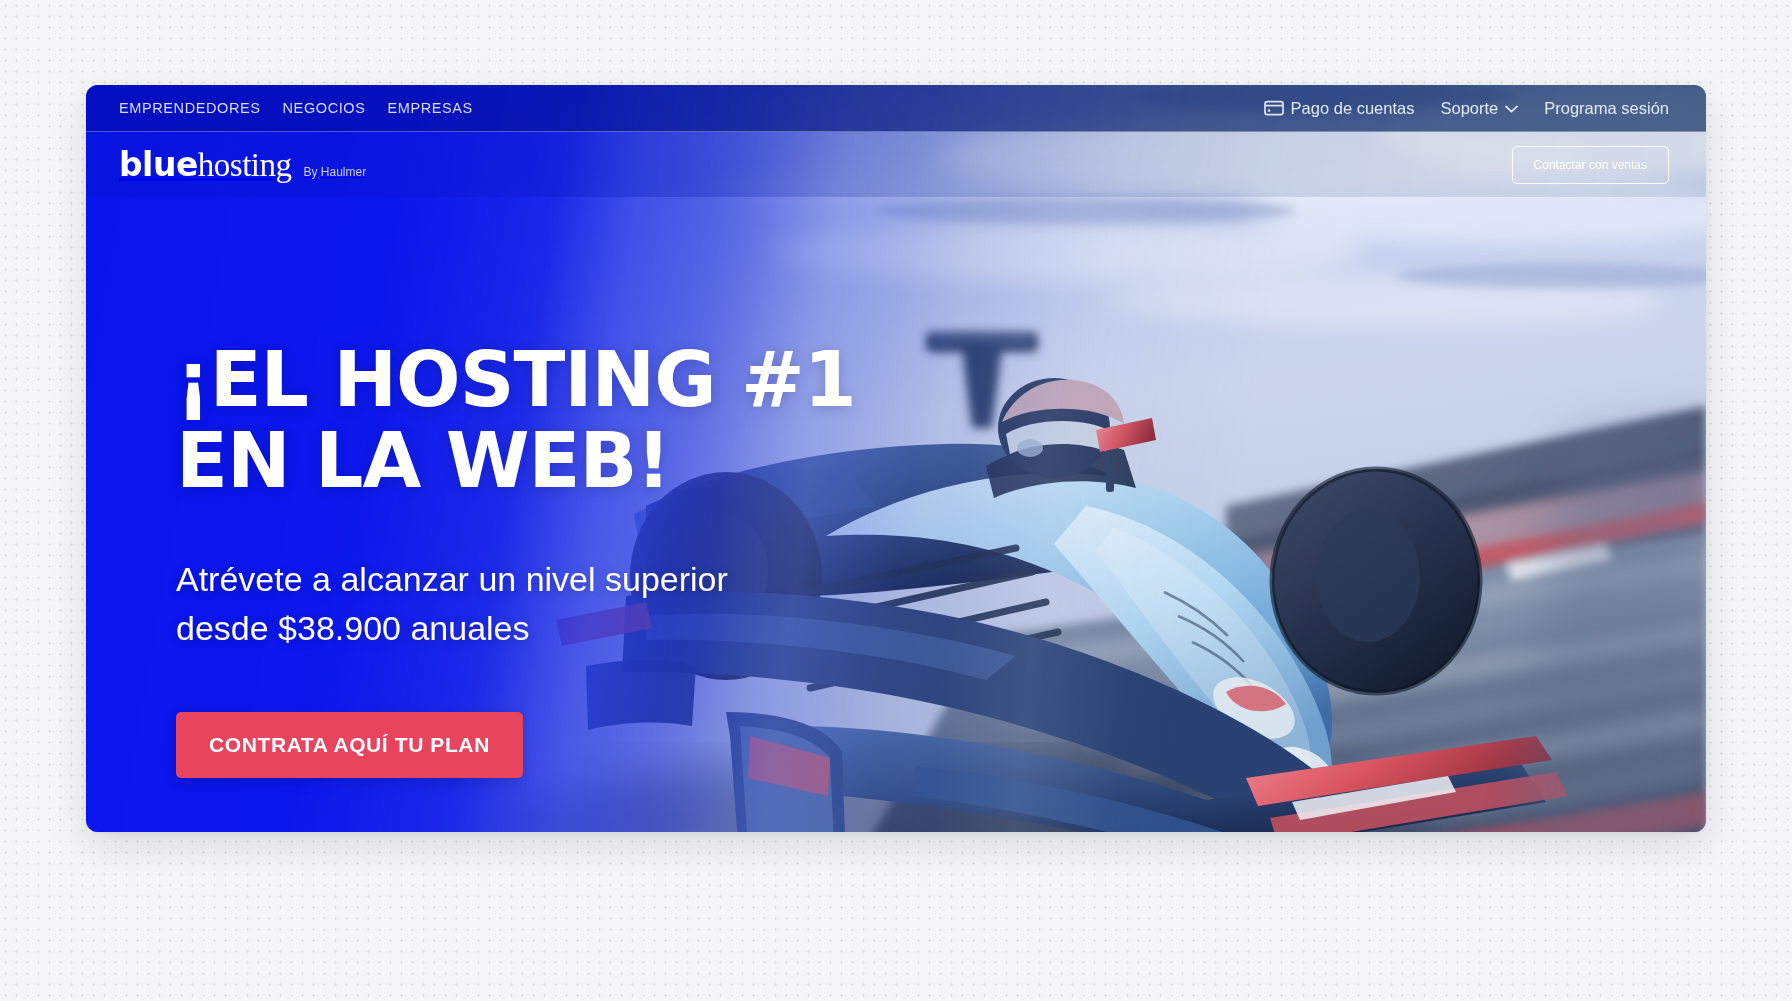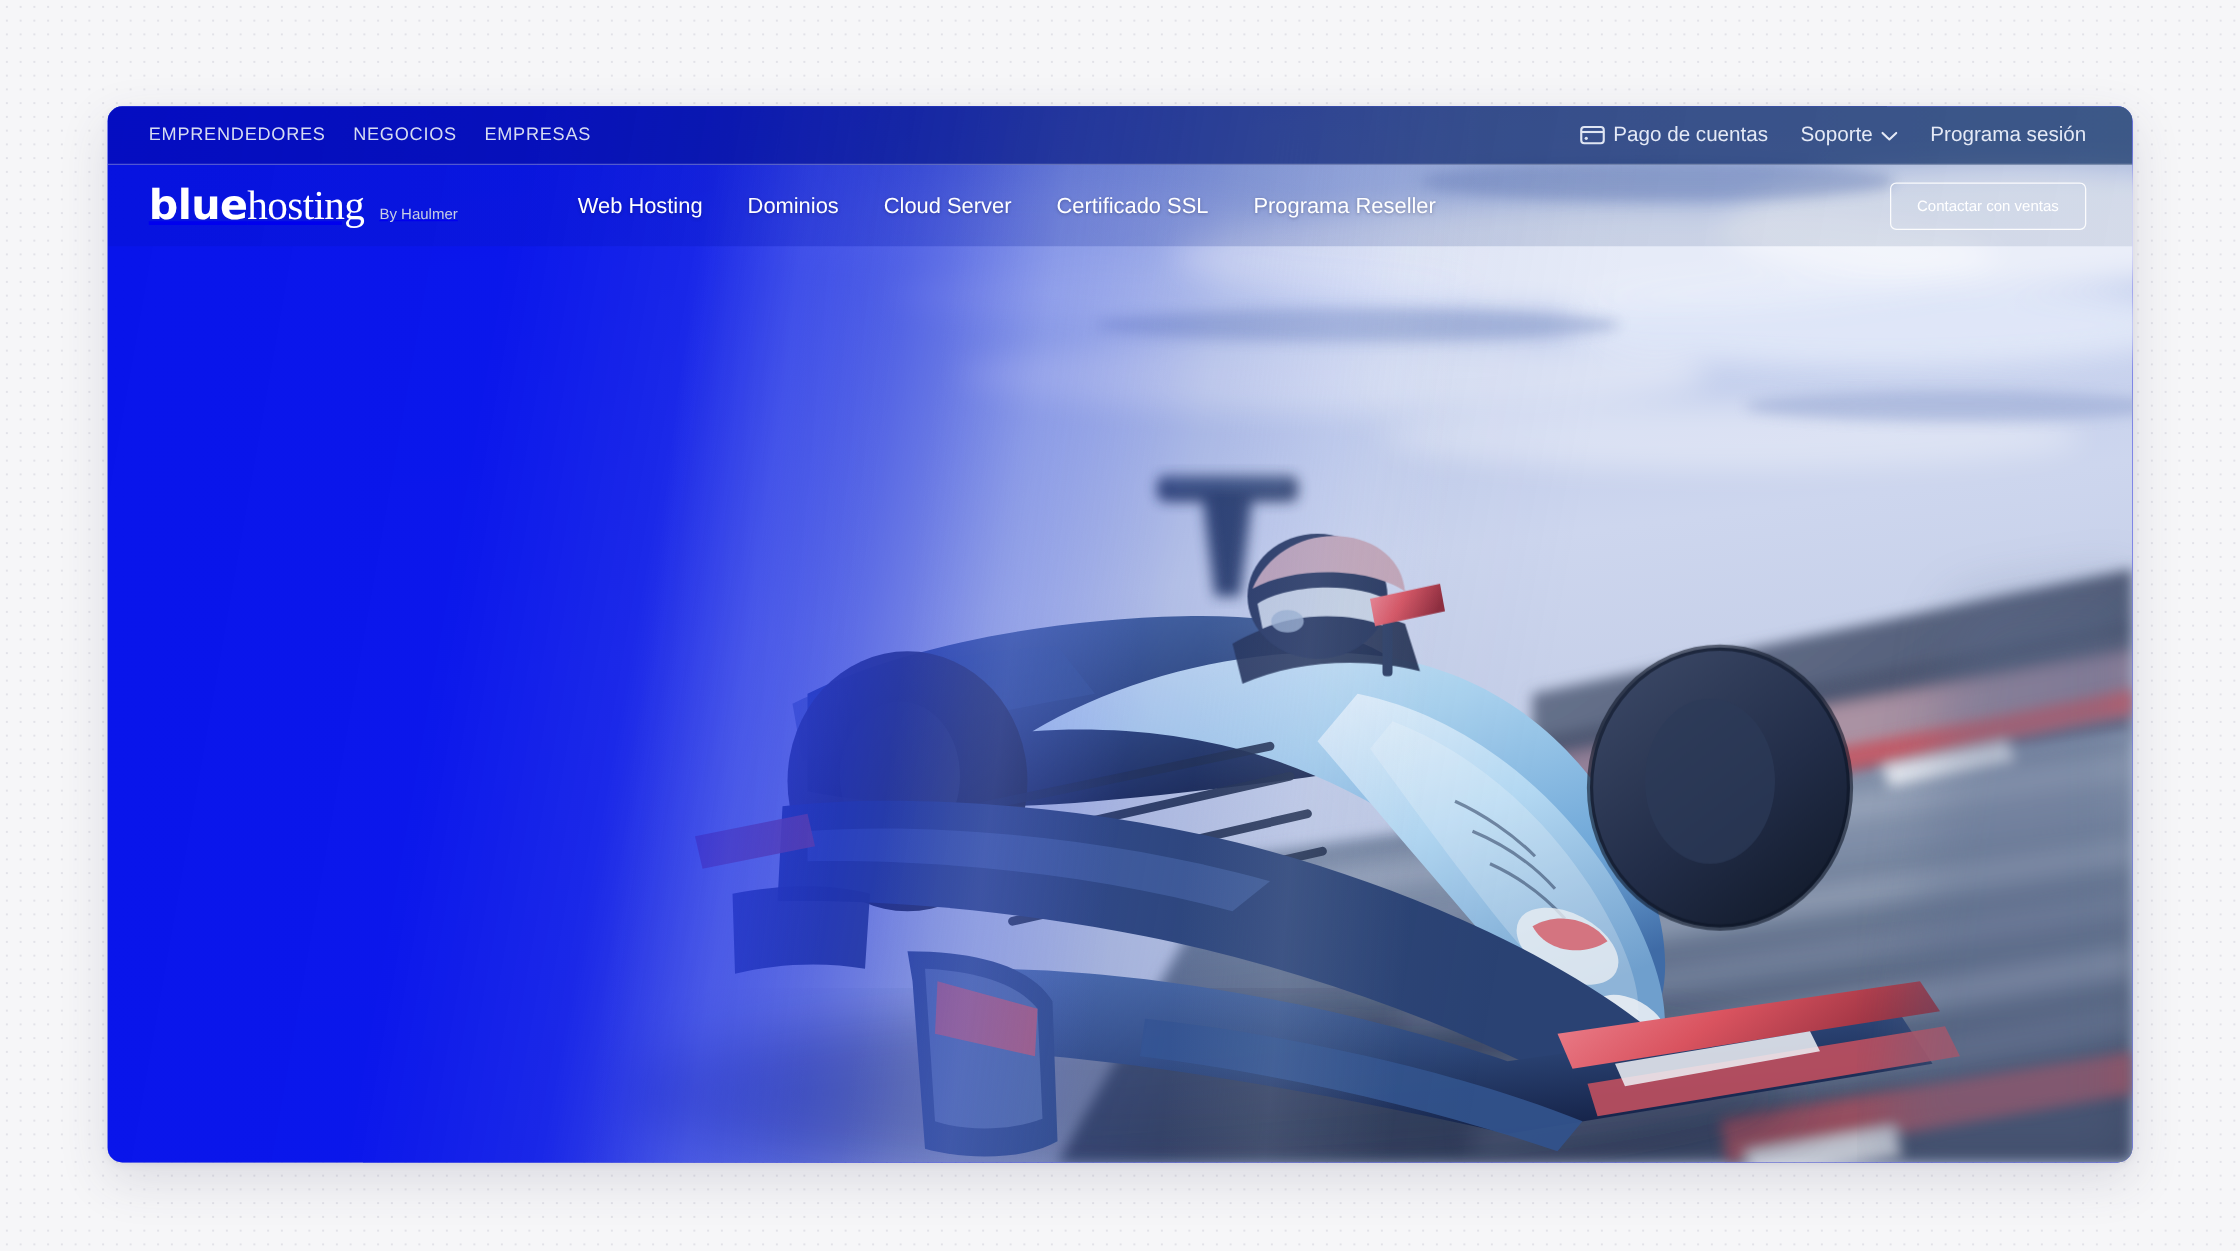--- a/index.html
+++ b/index.html
@@ -12,21 +12,21 @@
     background-color:#f6f6f8;
     background-image:
       radial-gradient(circle, rgba(120,120,150,0.16) 1px, transparent 1.2px);
     background-size:11px 11px;
   }
 
   
   .card {
     position:absolute;
     left:86px; top:85px;
-    width:1620px; height:845px;
+    width:1620px; height:747px;
     border-radius:12px;
     overflow:hidden;
     box-shadow:0 14px 40px rgba(60,60,90,0.14), 0 2px 6px rgba(60,60,90,0.08);
     background:#0a16e6;
   }
 
   
   .hero-bg { position:absolute; inset:0; }
   .hero-bg svg { display:block; width:100%; height:100%; }
 
@@ -393,24 +393,24 @@
       </a>
       <a class="tb-link2" href="#">Programa sesión</a>
     </div>
   </div>
 
   <div class="navbar">
     <a class="logo-wrap" href="#">
       <span class="logo"><span>blue</span><span class="thin">hosting</span></span>
       <span class="logo-by">By Haulmer</span>
     </a>
-    <div class="nav-links">
-      <a class="nav-link" href="#">Web Hosting</a>
-      <a class="nav-link" href="#">Dominios</a>
-      <a class="nav-link" href="#">Cloud Server</a>
-      <a class="nav-link" href="#">Certificado SSL</a>
-      <a class="nav-link" href="#">Programa Reseller</a>
-    </div>
     <button class="sales-btn">Contactar con ventas</button>
   </div>
 
+  <div class="hero-copy">
+    <h1 class="hero-title">¡EL HOSTING #1
+EN LA WEB!</h1>
+    <p class="hero-sub">Atrévete a alcanzar un nivel superior
+desde $38.900 anuales</p>
+    <button class="cta-btn">CONTRATA AQUÍ TU PLAN</button>
+  </div>
 
 </div>
 
 </body></html>

